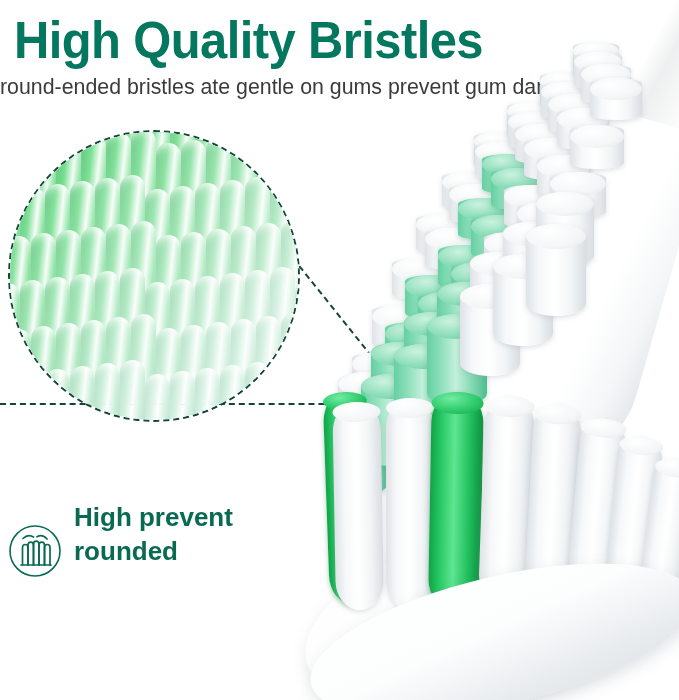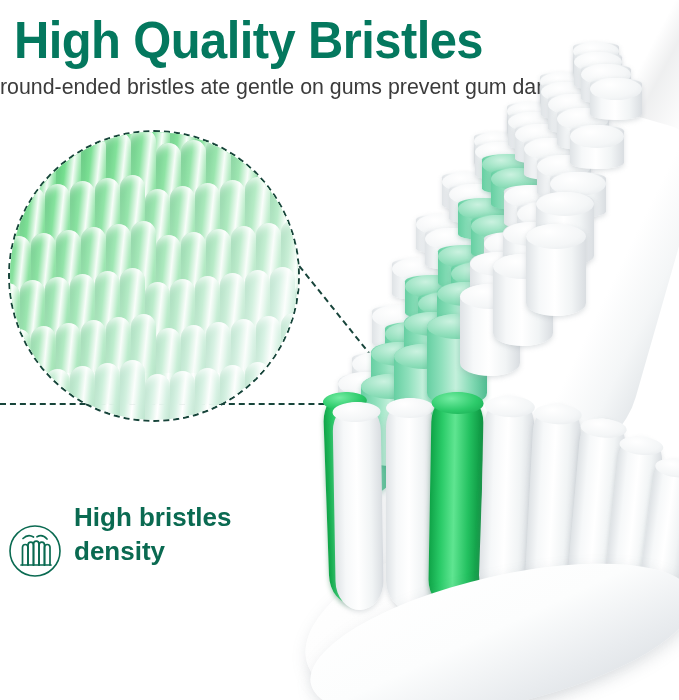--- a/index.html
+++ b/index.html
@@ -574,18 +574,18 @@
           <path d="M14.5 41 V23.5 Q14.5 20.5 17.3 20.5 Q20 20.5 20 23.5 V41"></path>
           <path d="M20 41 V21.2 Q20 18.2 22.8 18.2 Q25.5 18.2 25.5 21.2 V41"></path>
           <path d="M25.5 41 V20.2 Q25.5 17.2 28.3 17.2 Q31 17.2 31 20.2 V41"></path>
           <path d="M31 41 V21.2 Q31 18.2 33.8 18.2 Q36.5 18.2 36.5 21.2 V41"></path>
           <path d="M36.5 41 V23.5 Q36.5 20.5 39.3 20.5 Q42 20.5 42 23.5 V41"></path>
           <path d="M13 41 H43"></path>
         </g>
       </svg>
     </div>
     <div class="ftext">
-      <span>High bristles</span>
-      <span>density</span>
+      <span>High prevent</span>
+      <span>rounded</span>
     </div>
   </div>
 
 </div>
 
 </body></html>

